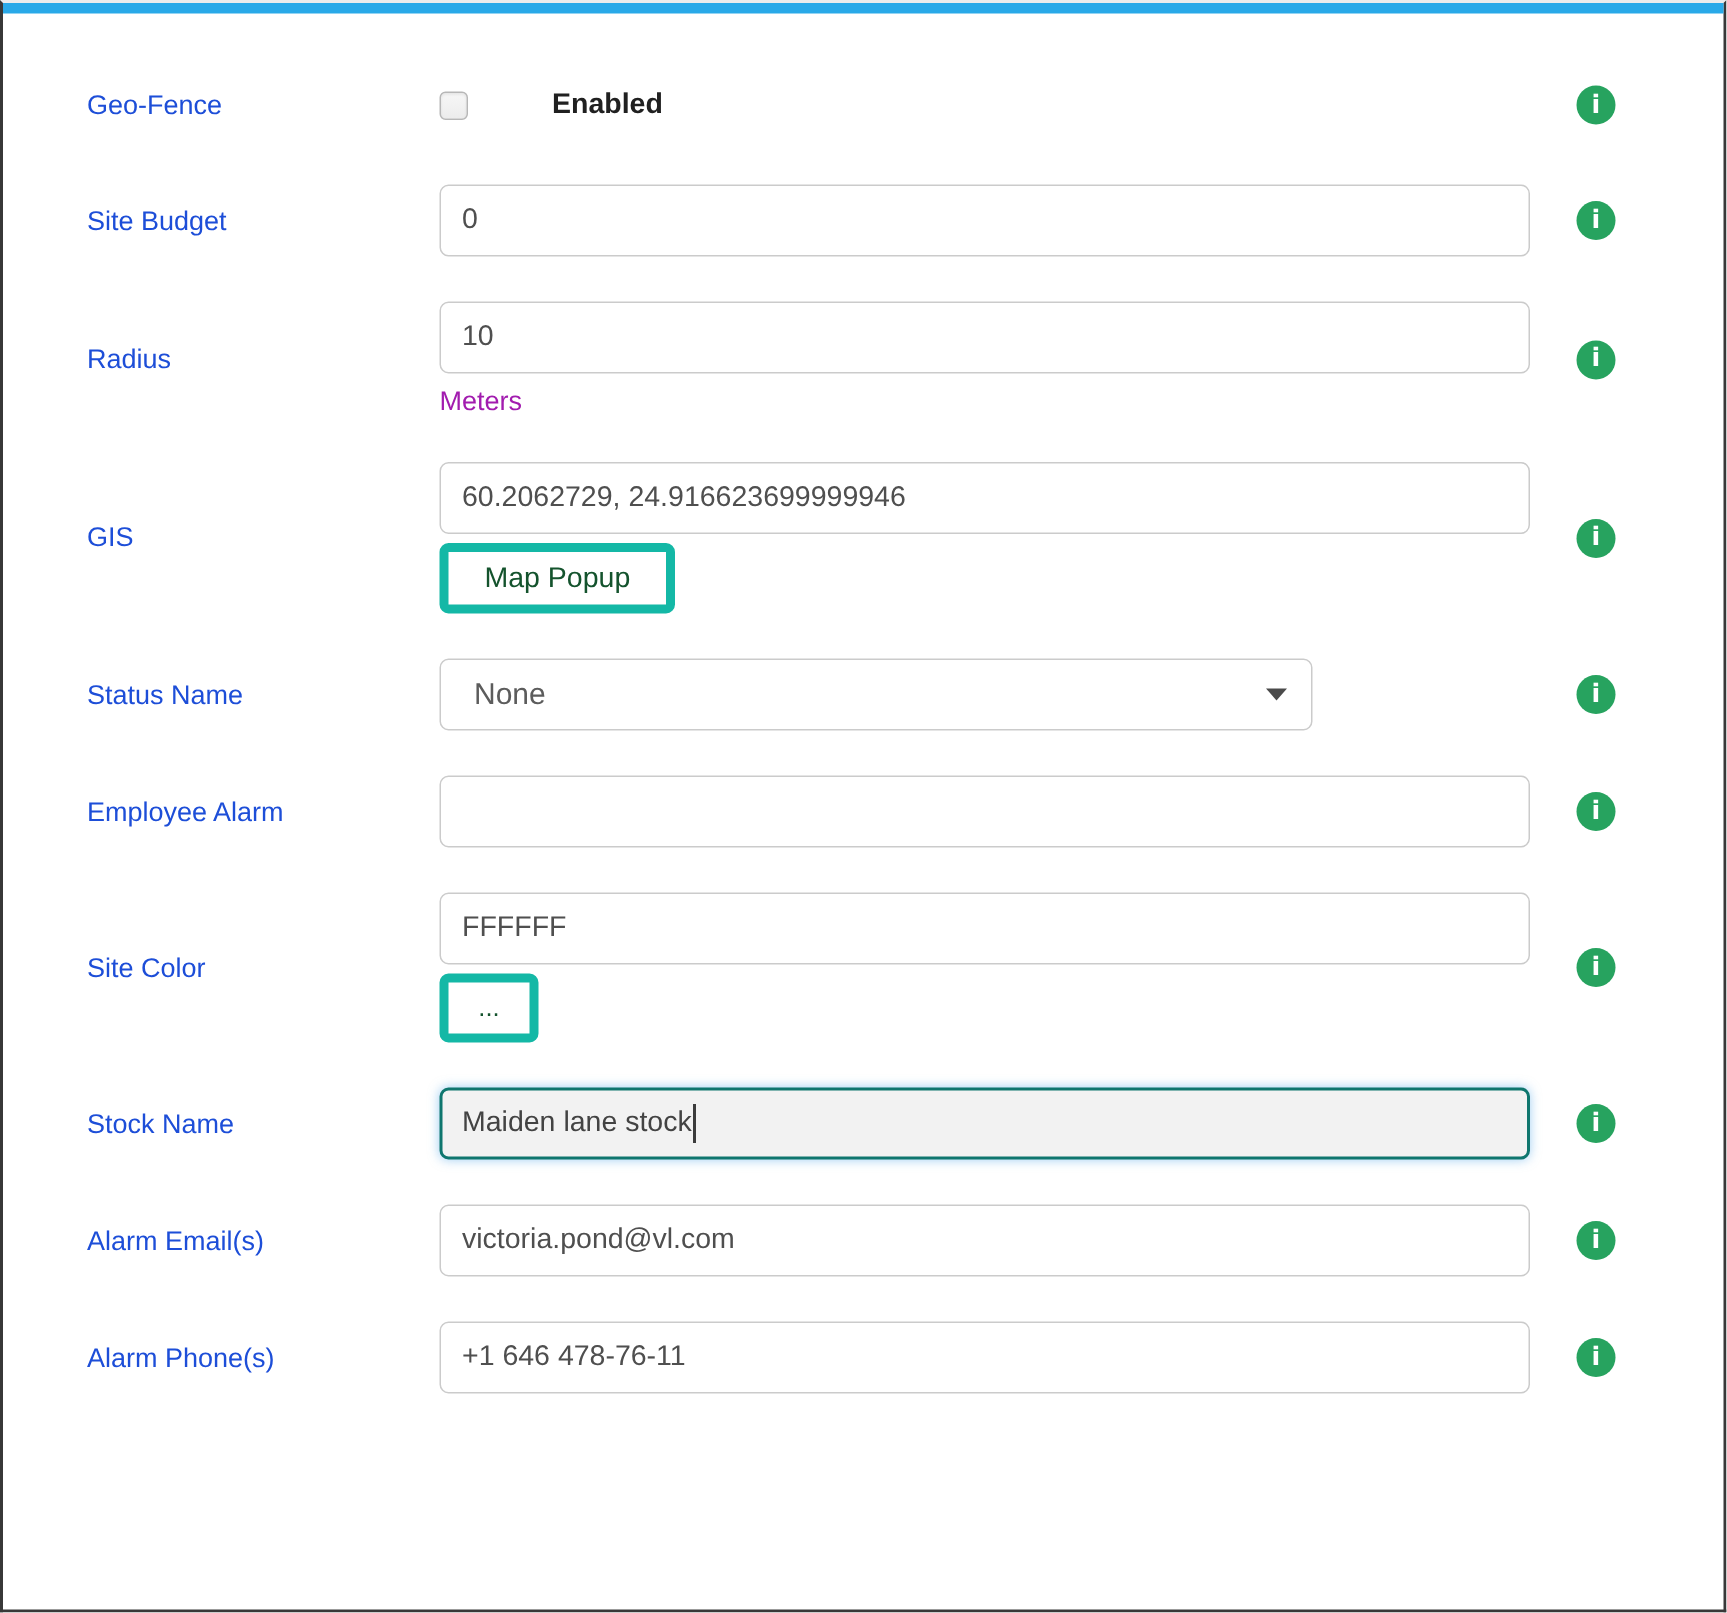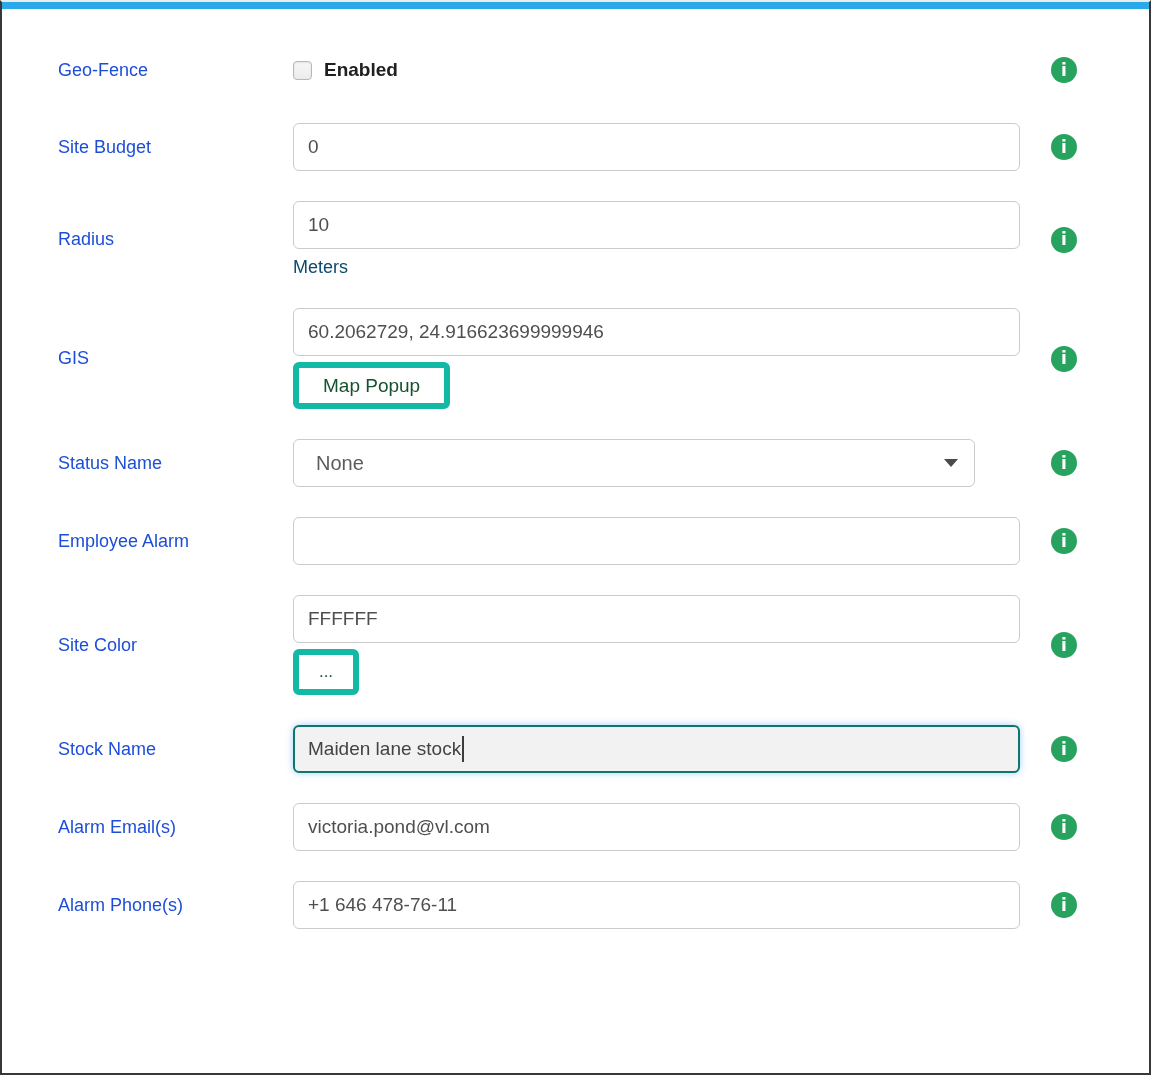--- a/index.html
+++ b/index.html
@@ -30,41 +30,41 @@
   .row-info{flex:0 0 57px;display:flex;justify-content:flex-end;}
   .info-icon{width:26px;height:26px;border-radius:50%;background:#27A35F;color:#fff;
              display:flex;align-items:center;justify-content:center;
              font:bold 17px/1 "DejaVu Sans", sans-serif;cursor:pointer;}
   
   .text-input{
     box-sizing:border-box;width:727px;height:48px;border:1px solid #cbcbcb;
     border-radius:6px;padding:0 14px;font-family:"Liberation Sans",sans-serif;
     font-size:19px;color:#4f4f4f;background:#fff;outline:none;
   }
-  .suffix{font-size:18px;color:#0c4a6e;margin-top:2px;}
+  .suffix{font-size:18px;color:#a21caf;margin-top:2px;}
   .btn{
     box-sizing:border-box;height:47px;border:6px solid #14b8a6;border-radius:6px;
     background:#fff;font-family:"Liberation Sans",sans-serif;font-size:19px;
     color:#14532d;padding:0 24px;cursor:pointer;text-align:center;
   }
   .btn.small{width:66px;height:46px;padding:0;font-size:17px;}
   .select{
-    box-sizing:border-box;width:682px;height:48px;border:1px solid #cbcbcb;
+    box-sizing:border-box;width:582px;height:48px;border:1px solid #cbcbcb;
     border-radius:6px;padding:0 16px 0 22px;display:flex;align-items:center;
     justify-content:space-between;font-size:20px;color:#5c5c5c;background:#fff;
     cursor:pointer;
   }
   .caret{width:0;height:0;border-left:7px solid transparent;
          border-right:7px solid transparent;border-top:8px solid #4a4a4a;}
   
   .checkbox-wrap{display:flex;align-items:center;gap:12px;}
   .checkbox{width:17px;height:17px;border:1px solid #b7b7b7;border-radius:4px;
             background:linear-gradient(#f7f7f7,#ececec);
             box-shadow:inset 0 1px 2px rgba(0,0,0,.08);cursor:pointer;}
-  .checkbox-label{font-size:19px;font-weight:bold;color:#202020;}
+  .checkbox-label{font-size:19px;font-weight:bold;color:#202020;margin-left:44px;}
   
   .focus-input{
     box-sizing:border-box;width:727px;height:48px;border:2px solid #0f766e;
     border-radius:6px;padding:0 13px;display:flex;align-items:center;
     background:#f2f2f2;font-size:19px;color:#434343;
     box-shadow:0 0 7px rgba(88,169,232,.55);cursor:text;
   }
   .text-caret{display:inline-block;width:2px;height:26px;background:#3c3c3c;margin-left:1px;}
 </style>
 </head>

